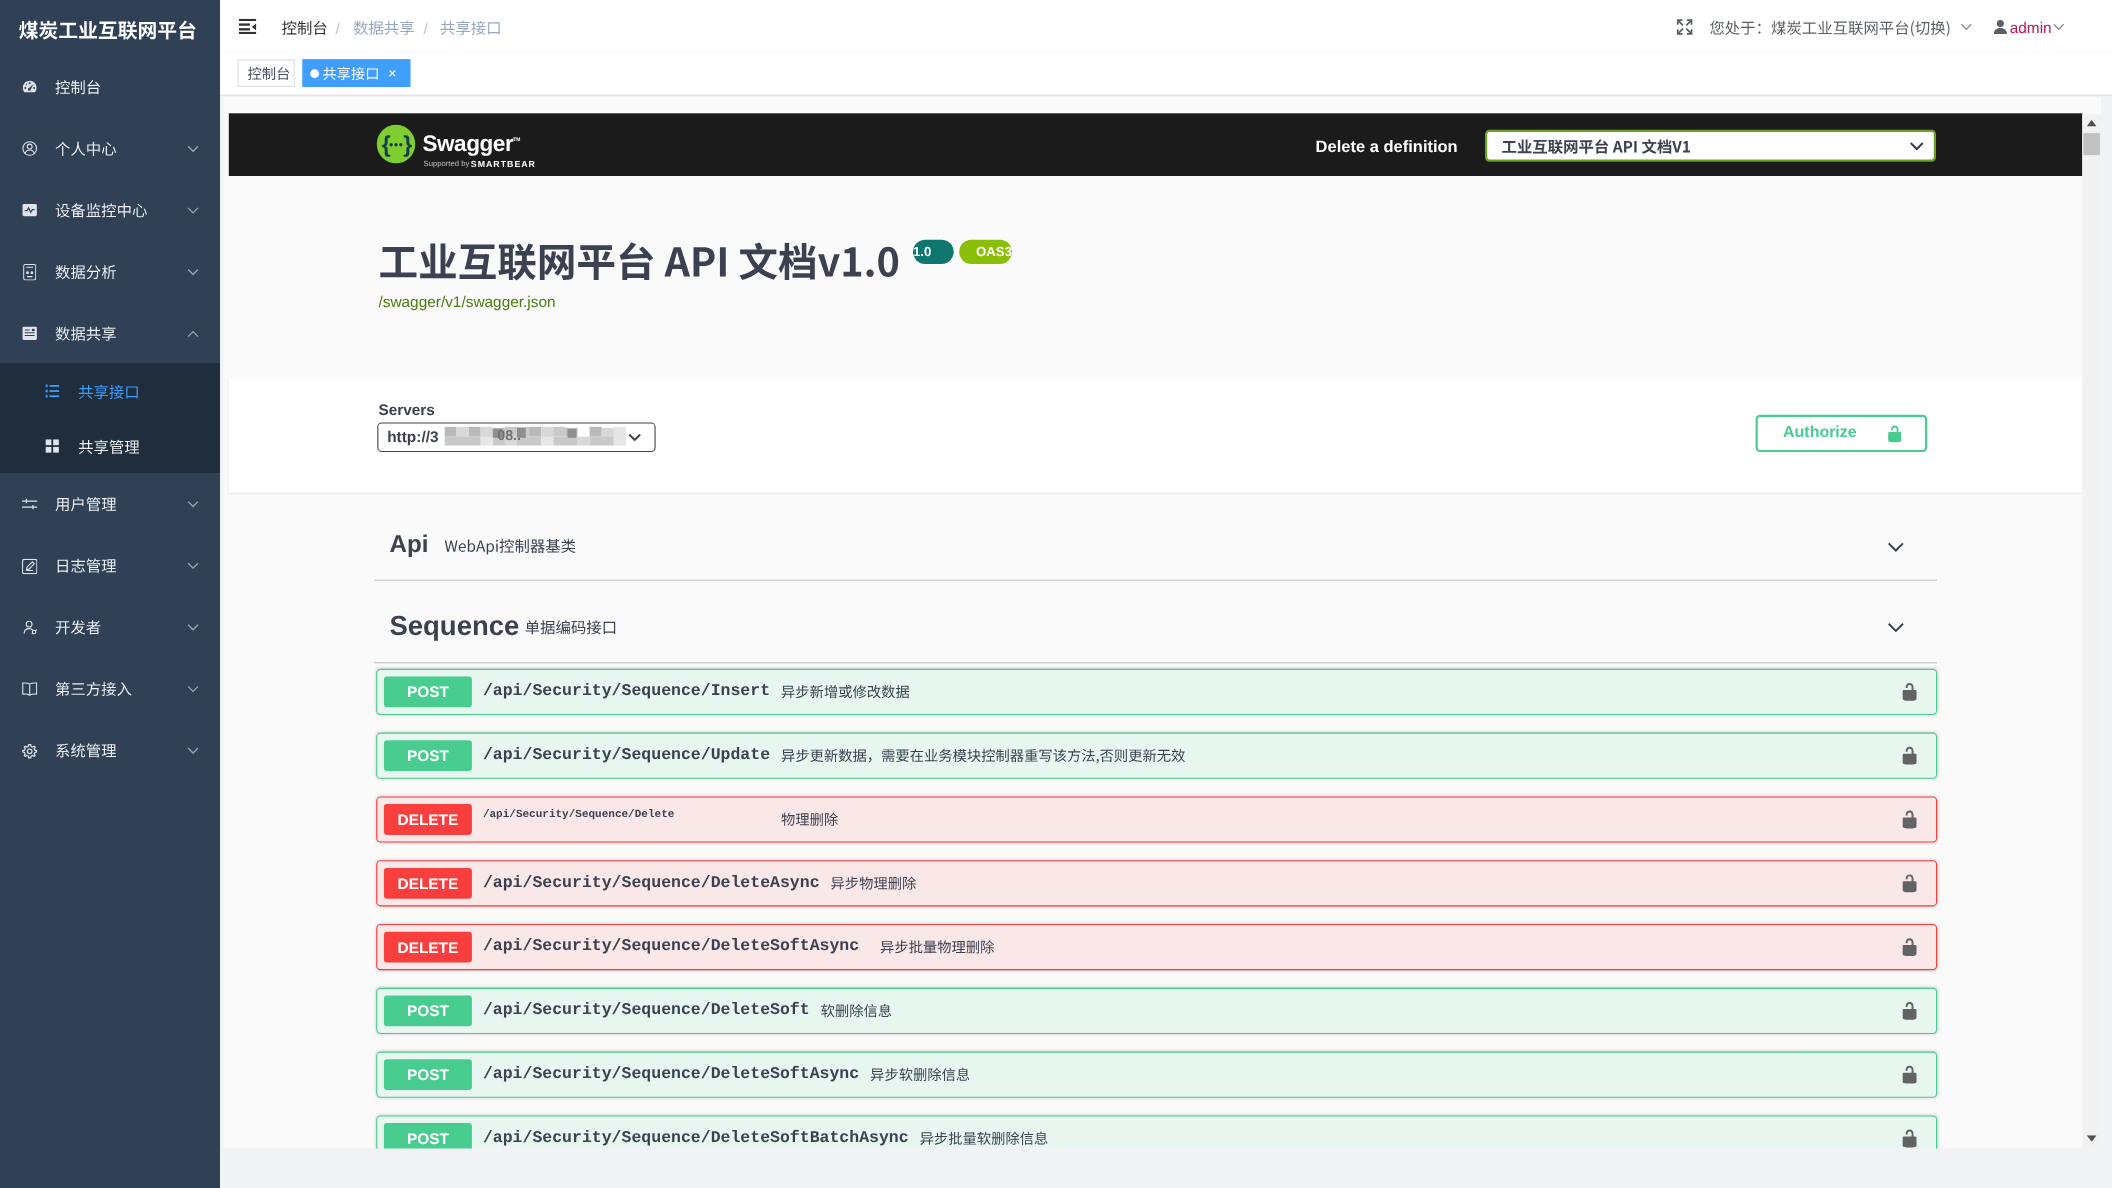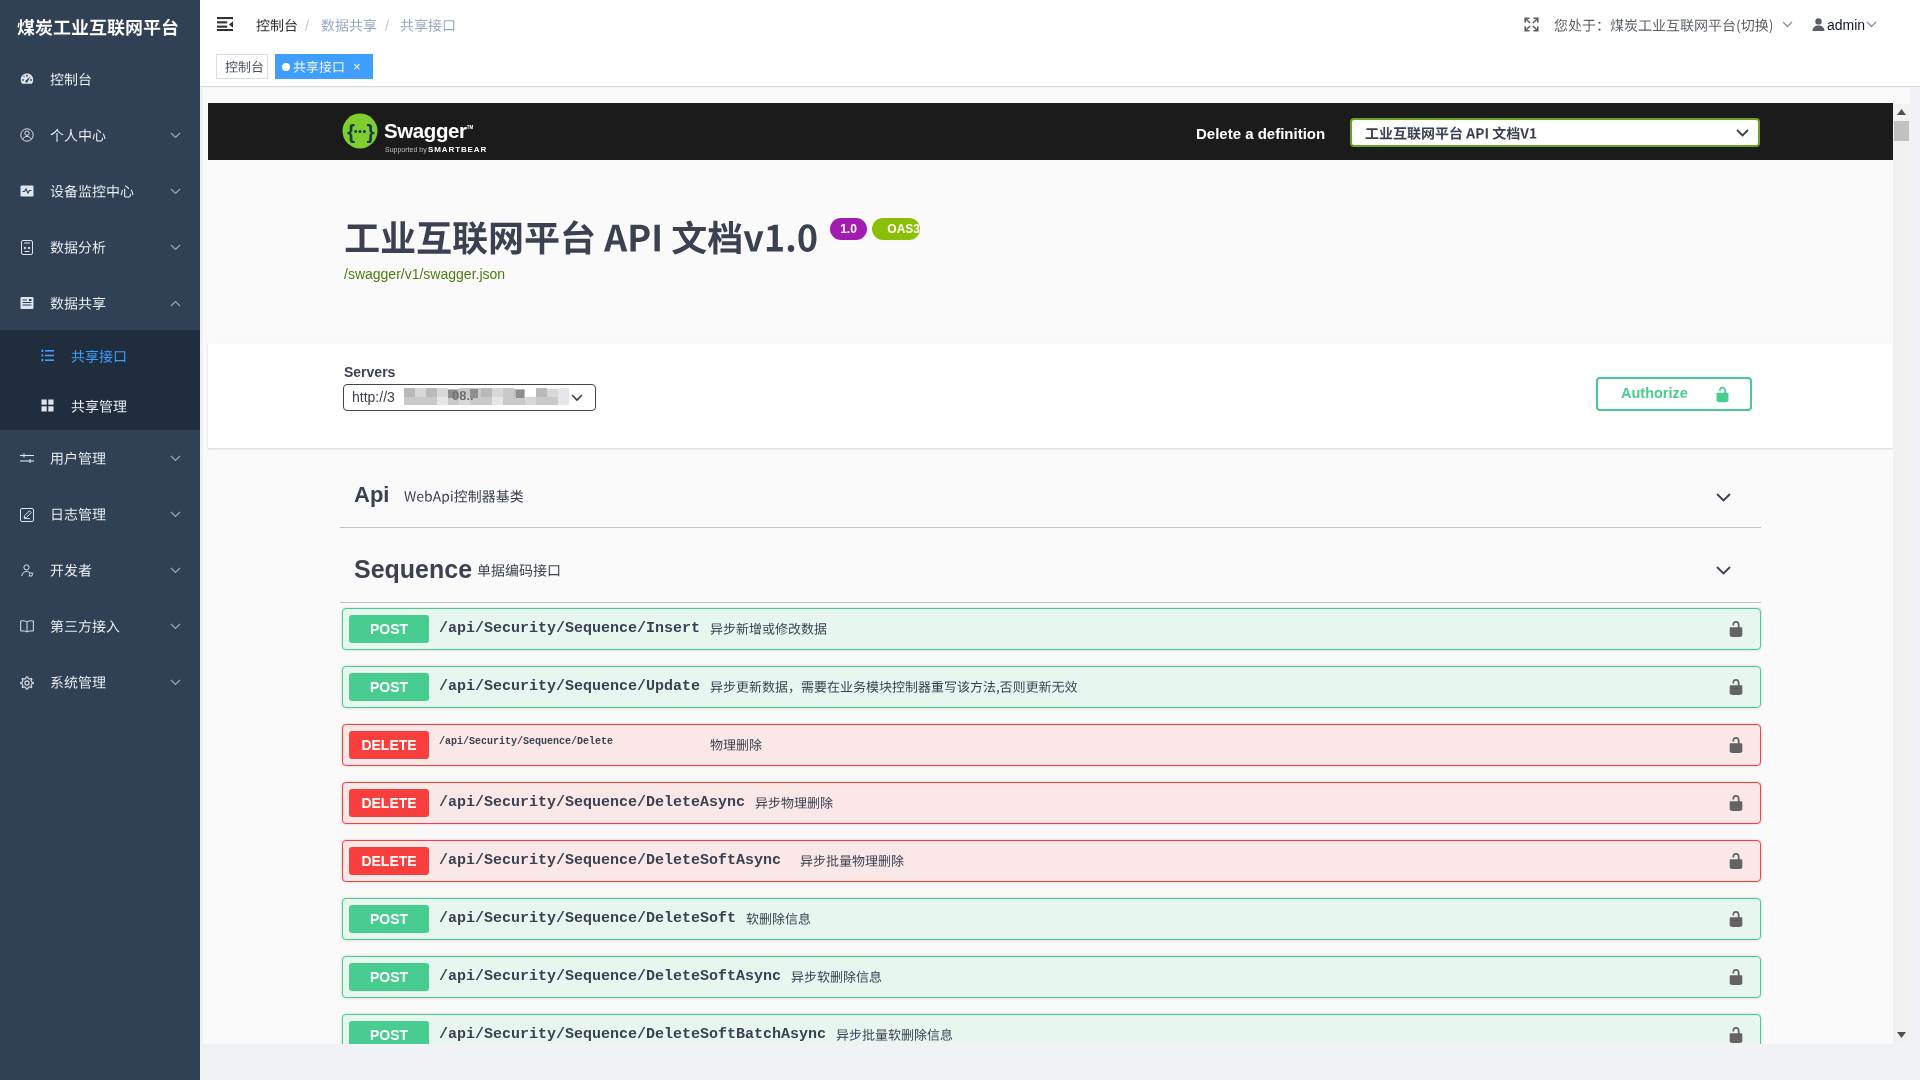--- a/index.html
+++ b/index.html
@@ -22,21 +22,21 @@
 <path d="M13.8 9.5 V13.8 H9.5 M13.8 13.8 L9 9"></path>
 <path d="M1.2 9.5 V13.8 H5.5 M1.2 13.8 L6 9"></path>
   </svg>
 <svg class="abs" style="left:1782px;top:21px" width="11" height="7" viewBox="0 0 11 7" fill="none" stroke="#8a8f99" stroke-width="1.3">
     <path d="M1 1 L5.5 5.5 L10 1"></path>
   </svg>
 <svg class="abs" style="left:1812px;top:18px" width="13" height="13" viewBox="0 0 13 13" fill="#5a5e66">
     <circle cx="6.5" cy="3.4" r="3.2"></circle>
     <path d="M0.5 13 C0.5 9.4 3 7.4 6.5 7.4 C10 7.4 12.5 9.4 12.5 13 Z"></path>
   </svg>
-<div class="abs" style="left:1827px;top:17px;color:#0f172a;font-size:14px">admin</div>
+<div class="abs" style="left:1827px;top:17px;color:#be185d;font-size:14px">admin</div>
 <svg class="abs" style="left:1866px;top:21px" width="11" height="7" viewBox="0 0 11 7" fill="none" stroke="#8a8f99" stroke-width="1.3">
     <path d="M1 1 L5.5 5.5 L10 1"></path>
   </svg>
 <div class="abs" style="left:200px;top:48px;width:1720px;height:39px;background:#fff;border-bottom:1px solid #d8dce5"></div>
 <div class="abs" style="left:216px;top:54px;width:52px;height:25px;background:#fff;border:1px solid #d8dce5"></div>
 <div class="abs" style="left:275px;top:54px;width:98px;height:25px;background:#409eff;border:1px solid #409eff"></div>
 <div class="abs" style="left:282px;top:62.5px;width:8px;height:8px;border-radius:50%;background:#fff"></div>
 <div class="abs" style="left:353px;top:58.5px;color:#fff;font-size:13px">×</div>
 <div class="abs" style="left:203px;top:88px;width:1707px;height:956px;background:#fafafa;overflow:hidden">
 <div class="abs" style="left:5px;top:15px;width:1702px;height:941px">
@@ -50,27 +50,27 @@
         <circle cx="22.4" cy="18.6" r="1.5" fill="#173b50"></circle>
       </svg>
 <div class="abs" style="left:176px;top:16px;color:#fff;font-size:20.5px;font-weight:bold;letter-spacing:-0.4px">Swagger<span style="font-size:4.5px;vertical-align:9px;letter-spacing:0">TM</span></div>
 <div class="abs" style="left:177px;top:43px;color:#c0c0c0;font-size:7px">Supported by</div>
 <div class="abs" style="left:220px;top:41.5px;color:#fff;font-size:8px;font-weight:bold;letter-spacing:0.9px">SMARTBEAR</div>
 <div class="abs" style="left:988px;top:22px;color:#fff;font-size:15px;font-weight:bold">Delete a definition</div>
 <div class="abs" style="left:1142px;top:15px;width:410px;height:29px;background:#fff;border:2px solid #6aa322;border-radius:4px"></div>
 <svg class="abs" style="left:1528px;top:26px" width="13" height="8" viewBox="0 0 13 8" fill="none" stroke="#3b4151" stroke-width="1.8">
         <path d="M1 1 L6.5 6.5 L12 1"></path>
       </svg>
-<div class="abs" style="left:622px;top:115px;width:37px;height:22px;background:#a21caf;border-radius:11px;color:#fff;font-size:12px;font-weight:bold;text-align:center;line-height:22px">1.0</div>
+<div class="abs" style="left:622px;top:115px;width:37px;height:22px;background:#0f766e;border-radius:11px;color:#fff;font-size:12px;font-weight:bold;text-align:left;line-height:22px">1.0</div>
 <div class="abs" style="left:664px;top:115px;width:48px;height:22px;background:#89bf04;border-radius:11px;color:#fff;font-size:12px;font-weight:bold;text-align:right;line-height:22px">OAS3</div>
 <div class="abs" style="left:136px;top:163px;color:#4d7c0f;font-size:14px">/swagger/v1/swagger.json</div>
 <div class="abs" style="left:0;top:241px;width:1685px;height:104px;background:#fff;box-shadow:0 1px 2px 0 rgba(0,0,0,.15)"></div>
 <div class="abs" style="left:136px;top:261px;color:#3b4151;font-size:14px;font-weight:bold">Servers</div>
 <div class="abs" style="left:135px;top:281px;width:253px;height:27px;background:#fff;border:1px solid #41444e;border-radius:4px"></div>
-<div class="abs" style="left:144px;top:286px;color:#3b4151;font-size:14px;font-weight:normal;font-family:'Liberation Sans',sans-serif">http://3</div>
+<div class="abs" style="left:144px;top:286px;color:#3b4151;font-size:14px;font-weight:bold;font-family:'Liberation Sans',sans-serif">http://3</div>
 <svg class="abs" style="left:196px;top:283px" width="165" height="22" viewBox="0 0 165 22">
 <rect x="0" y="0" width="165" height="22" fill="#fff"></rect>
 <g fill="#b9b9b9">
           <rect x="0" y="2" width="11" height="9"></rect>
           <rect x="22" y="2" width="11" height="9"></rect>
           <rect x="44" y="3" width="11" height="8"></rect>
           <rect x="77" y="2" width="11" height="9"></rect>
           <rect x="110" y="3" width="11" height="8"></rect>
           <rect x="132" y="2" width="11" height="9"></rect>
         </g>

